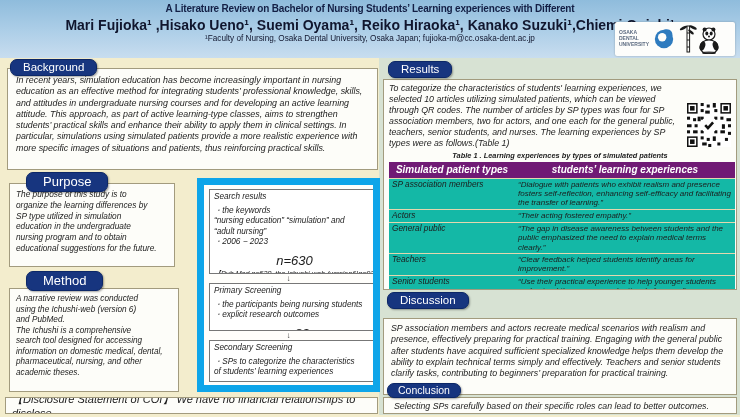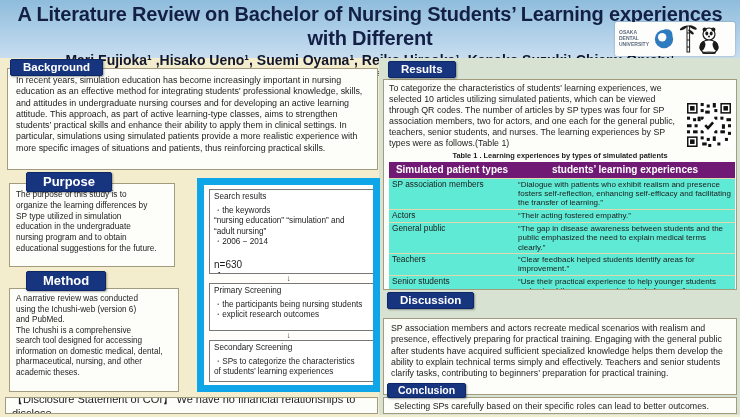--- a/index.html
+++ b/index.html
@@ -3,60 +3,60 @@
 <meta charset="utf-8">
 <style>
   * { margin:0; padding:0; box-sizing:border-box; }
   html,body { width:740px; height:417px; }
   body { font-family:"Liberation Sans","DejaVu Sans",sans-serif; color:#1c1c1c; background:#f3edcd; overflow:hidden; }
   .poster { position:relative; width:740px; height:417px; background:#f3edcd; }
 
   
   .banner { position:absolute; left:0; top:0; width:740px; height:58px;
     background:linear-gradient(180deg,#8fbcdc 0%,#aecfe8 55%,#c8ddef 100%); text-align:center; }
-  .title { font-size:20px; font-weight:bold; color:#131f45; line-height:1.18; padding-top:3px; letter-spacing:-0.2px; }
+  .title { font-size:10px; font-weight:bold; color:#131f45; line-height:1.18; padding-top:3px; letter-spacing:-0.2px; }
   .authors { font-size:14px; font-weight:bold; color:#10162e; margin-top:2px; }
   .affil { font-size:8.2px; color:#10162e; margin-top:1px; }
   .logo { position:absolute; right:5px; top:22px; width:120px; height:34px; background:#fdfdfb;
     border-radius:2px; display:flex; align-items:center; gap:4px; padding:2px 4px; box-shadow:0 0 2px rgba(0,0,0,.3); }
   .logo-text { font-size:5px; font-weight:bold; color:#5c6b80; text-align:left; line-height:1.15; white-space:pre-line; }
 
   
-  .pill { position:absolute; background:#17357f; border:1px solid #0c2767; border-radius:2px;
-    color:#fff; font-size:11.5px; font-weight:700; padding:1px 12px 2px; white-space:nowrap;
+  .pill { position:absolute; background:#17357f; border:1px solid #0c2767; border-radius:7px;
+    color:#fff; font-size:11.5px; font-weight:400; padding:1px 12px 2px; white-space:nowrap;
     box-shadow:1px 1px 2px rgba(0,0,0,.35); z-index:3; }
   .pill-lg { font-size:13px; padding:1px 16px 2px; }
 
   
-  .wbox { position:absolute; background:#fdfdf9; border:1px solid #a29b7e; z-index:2; overflow:hidden; }
+  .wbox { position:absolute; background:#fdfdf9; border:1px solid #a29b7e; z-index:2; overflow:hidden;font-style:italic; }
   .prelines { white-space:pre-line; }
 
   .bg-box { left:7px; top:68px; width:371px; height:102px; padding:6px 8px; font-size:8.9px; line-height:1.27; }
   .purpose-box { left:9px; top:183px; width:166px; height:84px; padding:5px 6px; font-size:8.3px; line-height:1.3; }
   .method-box { left:9px; top:288px; width:170px; height:104px; padding:5px 6px; font-size:8.2px; line-height:1.28; }
 
   
   .flow-panel { left:197px; top:178px; width:183px; height:214px; background:#fffefb; border:7px solid #0ea5e9; }
   .fbox { position:absolute; left:5px; width:171px; background:#fff; border:1px solid #777; padding:2px 4px;
     font-size:8.2px; line-height:1.28; overflow:hidden; }
   .fbox .fhead { margin-bottom:3px; }
-  .fnum { font-size:10px; margin-top:11px; }
+  .fnum { text-align:center; font-size:13px; margin-top:5px; }
   .fnote { text-align:center; font-size:7.1px; margin-top:1px; white-space:nowrap; }
   .farrow { position:absolute; left:0; width:100%; text-align:center; font-size:8px; line-height:1; color:#333; }
   .fig-caption { position:absolute; left:0; bottom:3px; width:100%; text-align:center; font-size:7.2px; font-weight:bold; }
 
   
   .right-panel { position:absolute; left:379px; top:58px; width:361px; height:357px; background:#d7e2d3; z-index:1; }
   .results-box { left:383px; top:79px; width:354px; height:211px; padding:3px 5px 2px; font-size:8.8px; line-height:1.26; }
   .qr { float:right; width:44px; height:44px; margin:20px 0 2px 4px; }
   .tbl-caption { clear:both; text-align:center; font-size:7.4px; font-weight:bold; margin:2px 0 1px; }
   .tbl { width:346px; margin:0 auto; border-collapse:collapse; font-size:8px; line-height:1.18; }
   .tbl-header { display:flex; background:#701a75; color:#fff; font-weight:bold; font-size:10px; }
   .tbl-header div { padding:2px 3px; text-align:center; }
-  .trow { display:flex; background:#5eead4; border-top:1px solid #e3d7ae; }
+  .trow { display:flex; background:#14b8a6; border-top:1px solid #e3d7ae; }
   .trow .c1 { width:126px; padding:1px 3px; font-size:8.3px; }
   .trow .c2 { width:220px; padding:1px 3px; }
   .discussion-box { left:383px; top:318px; width:354px; height:77px; padding:4px 7px; font-size:8.8px; line-height:1.28; }
   .conclusion-box { left:383px; top:397px; width:354px; height:17px; font-size:8.8px; display:flex; align-items:center; padding-left:10px; }
 
   .coi-bar { left:5px; top:397px; width:373px; height:17px; font-size:11px; display:flex; align-items:center; padding-left:6px; }
 </style>
 </head>
 <body>
 
@@ -122,21 +122,21 @@
 information on domestic medical, dental,
 pharmaceutical, nursing, and other
 academic theses.</div>
 
   <div class="wbox flow-panel">
     <div class="fbox" style="top:4px; height:85px;">
       <div class="fhead">Search results</div>
       <div class="prelines">・the keywords
 “nursing education” “simulation” and
 “adult nursing”
-・2006 − 2014</div>
+・2006 − 2023</div>
       <div class="fnum">n=630</div>
       <div class="fnote">【Pub Med n=538, the Ichushi-web (version6)n=92 】</div>
     </div>
     <div class="farrow" style="top:90px;">↓</div>
     <div class="fbox" style="top:98px; height:48px;">
       <div class="fhead">Primary Screening</div>
       <div class="prelines">・the participants being nursing students
 ・explicit research outcomes</div>
       <div class="fnum">n=83</div>
     </div>

